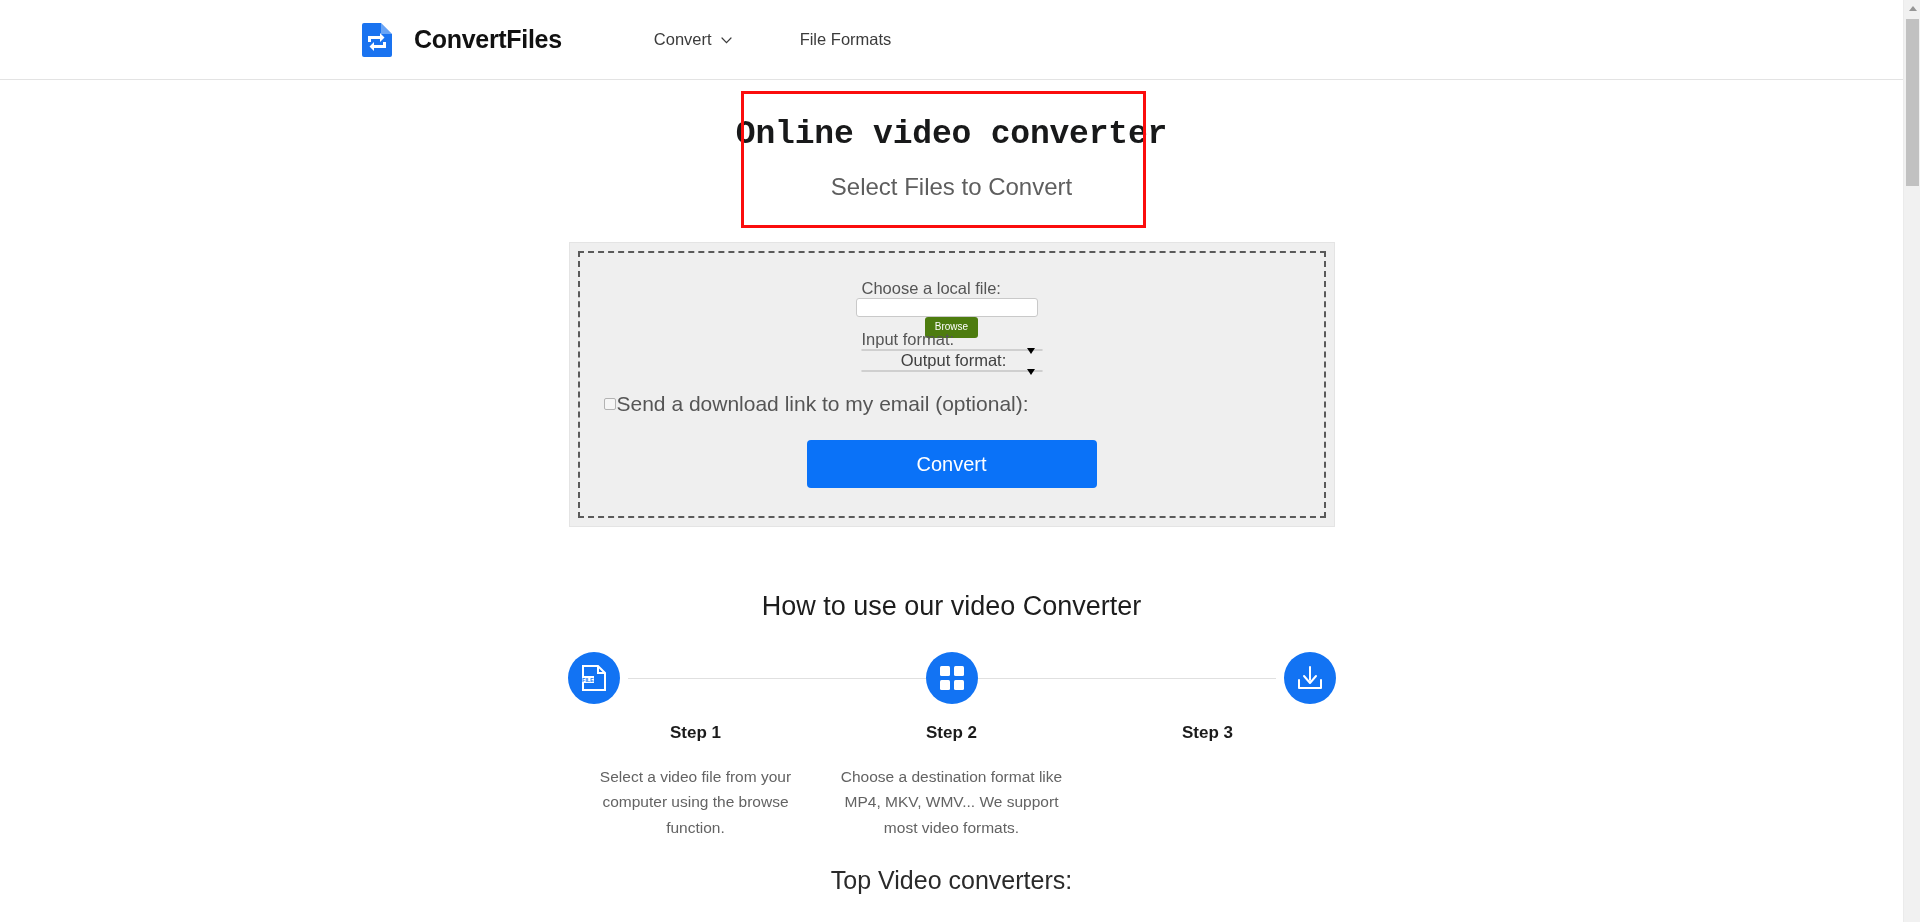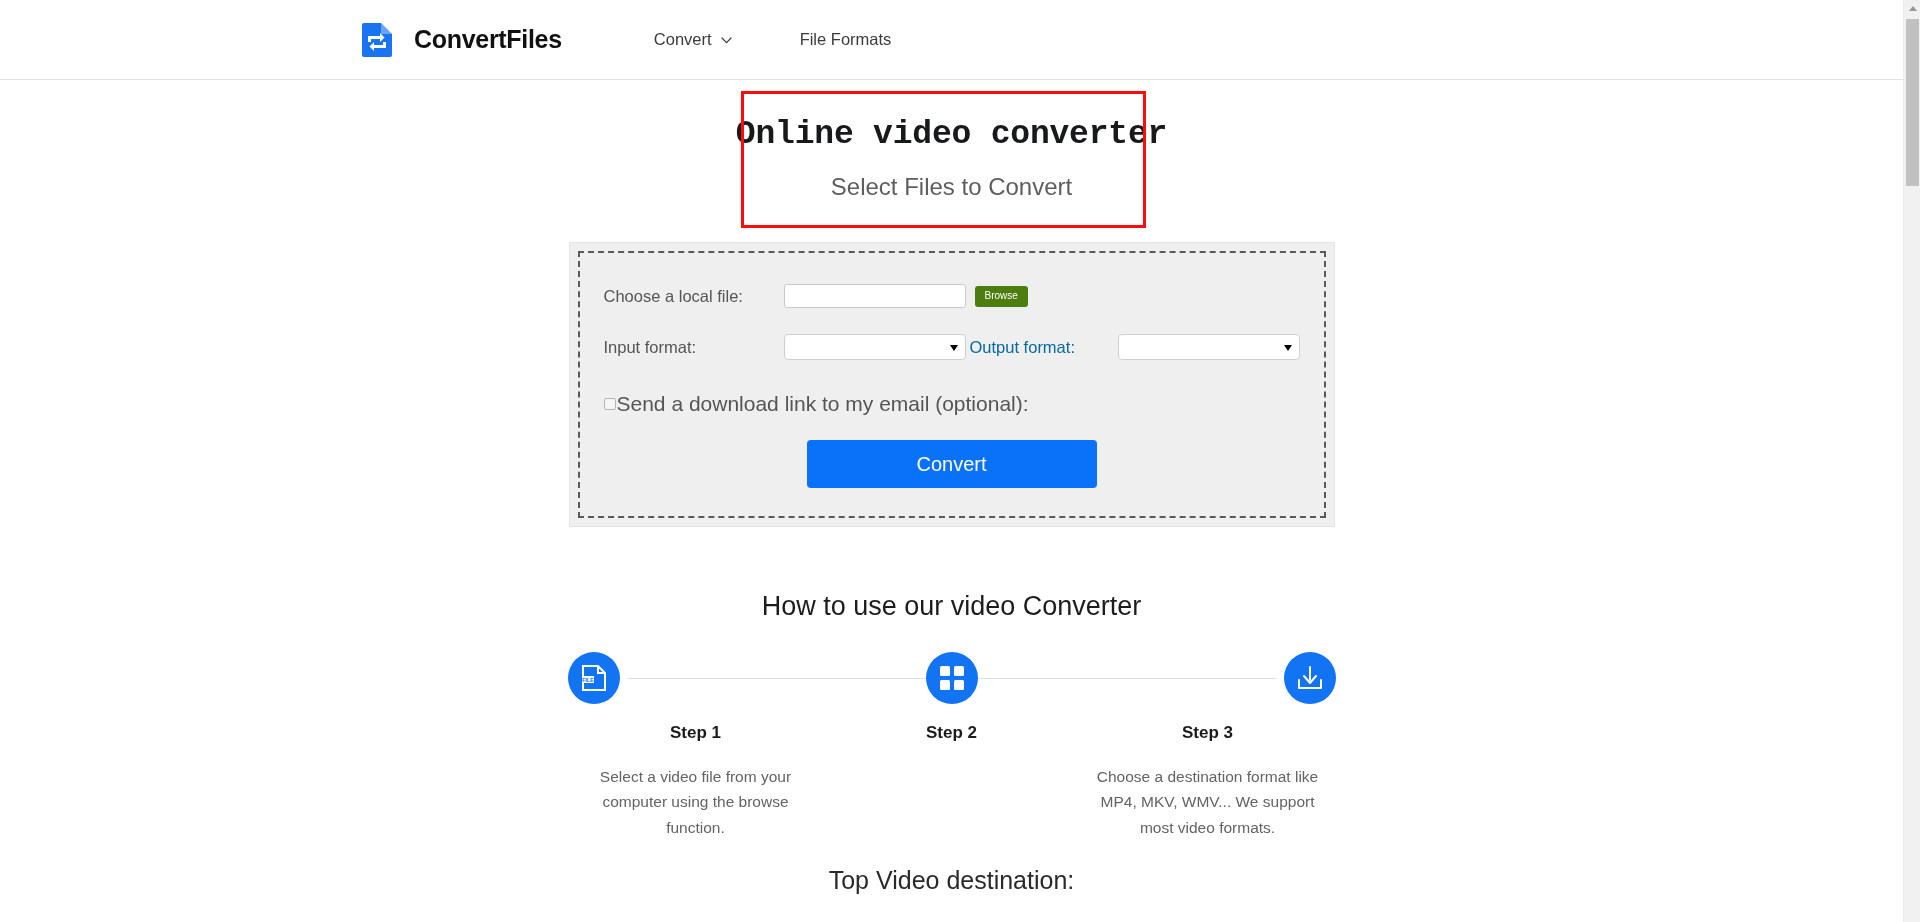--- a/index.html
+++ b/index.html
@@ -103,20 +103,21 @@
   }
   .form-inner {
     border: 2px dashed #5a5a5a;
     padding: 26px 24px 28px 24px;
   }
   .form-row {
     display: flex;
     align-items: center;
     height: 34px;
     margin-bottom: 17px;
+    flex-direction: column;
   }
   .form-label {
     font-size: 16.5px;
     color: #555555;
     white-space: nowrap;
   }
   .lbl-file  { width: 180px; }
   .lbl-input { width: 180px; }
   .file-text {
     width: 182px;
@@ -151,21 +152,21 @@
     content: "";
     position: absolute;
     right: 7px; top: 50%;
     margin-top: -2px;
     border-left: 4.5px solid transparent;
     border-right: 4.5px solid transparent;
     border-top: 6px solid #000000;
   }
   .out-label {
     font-size: 16.5px;
-    color: #0369a1;
+    color: #404040;
     margin-left: 4px;
     white-space: nowrap;
   }
   .spacer-out { flex: 1 1 auto; }
 
   .check-row {
     display: flex;
     align-items: center;
     margin-top: 28px;
     margin-bottom: 6px;
@@ -244,21 +245,21 @@
   .step-titles {
     display: flex;
     margin-top: 19px;
   }
   .step-col { width: 33.333%; }
   .step-title {
     font-size: 17px;
     font-weight: bold;
     color: #1b1b1b;
   }
-  .step-descs { display: flex; margin-top: 21px; justify-content: space-between; }
+  .step-descs { display: flex; margin-top: 21px; }
   .step-desc {
     width: 33.333%;
     font-size: 15.5px;
     line-height: 1.63;
     color: #636363;
     padding: 0 14px;
   }
 
   
   .topconv { margin-top: 26px; text-align: center; }
@@ -439,21 +440,21 @@
       </div>
 
       <div class="step-descs">
         <div class="step-desc">Select a video file from your computer using the browse function.</div>
         <div class="step-desc">Choose a destination format like MP4, MKV, WMV... We support most video formats.</div>
       </div>
     </div>
   </div>
 
   <div class="topconv">
-    <h3>Top Video destination:</h3>
+    <h3>Top Video converters:</h3>
     <div class="conv-grid">
       <a class="conv-link" href="#">3GP-to-3G2</a>
       <a class="conv-link" href="#">M2TS-to-M4V</a>
       <a class="conv-link" href="#">MPG-to-264</a>
 
     </div>
   </div>
 
 </div>
 

